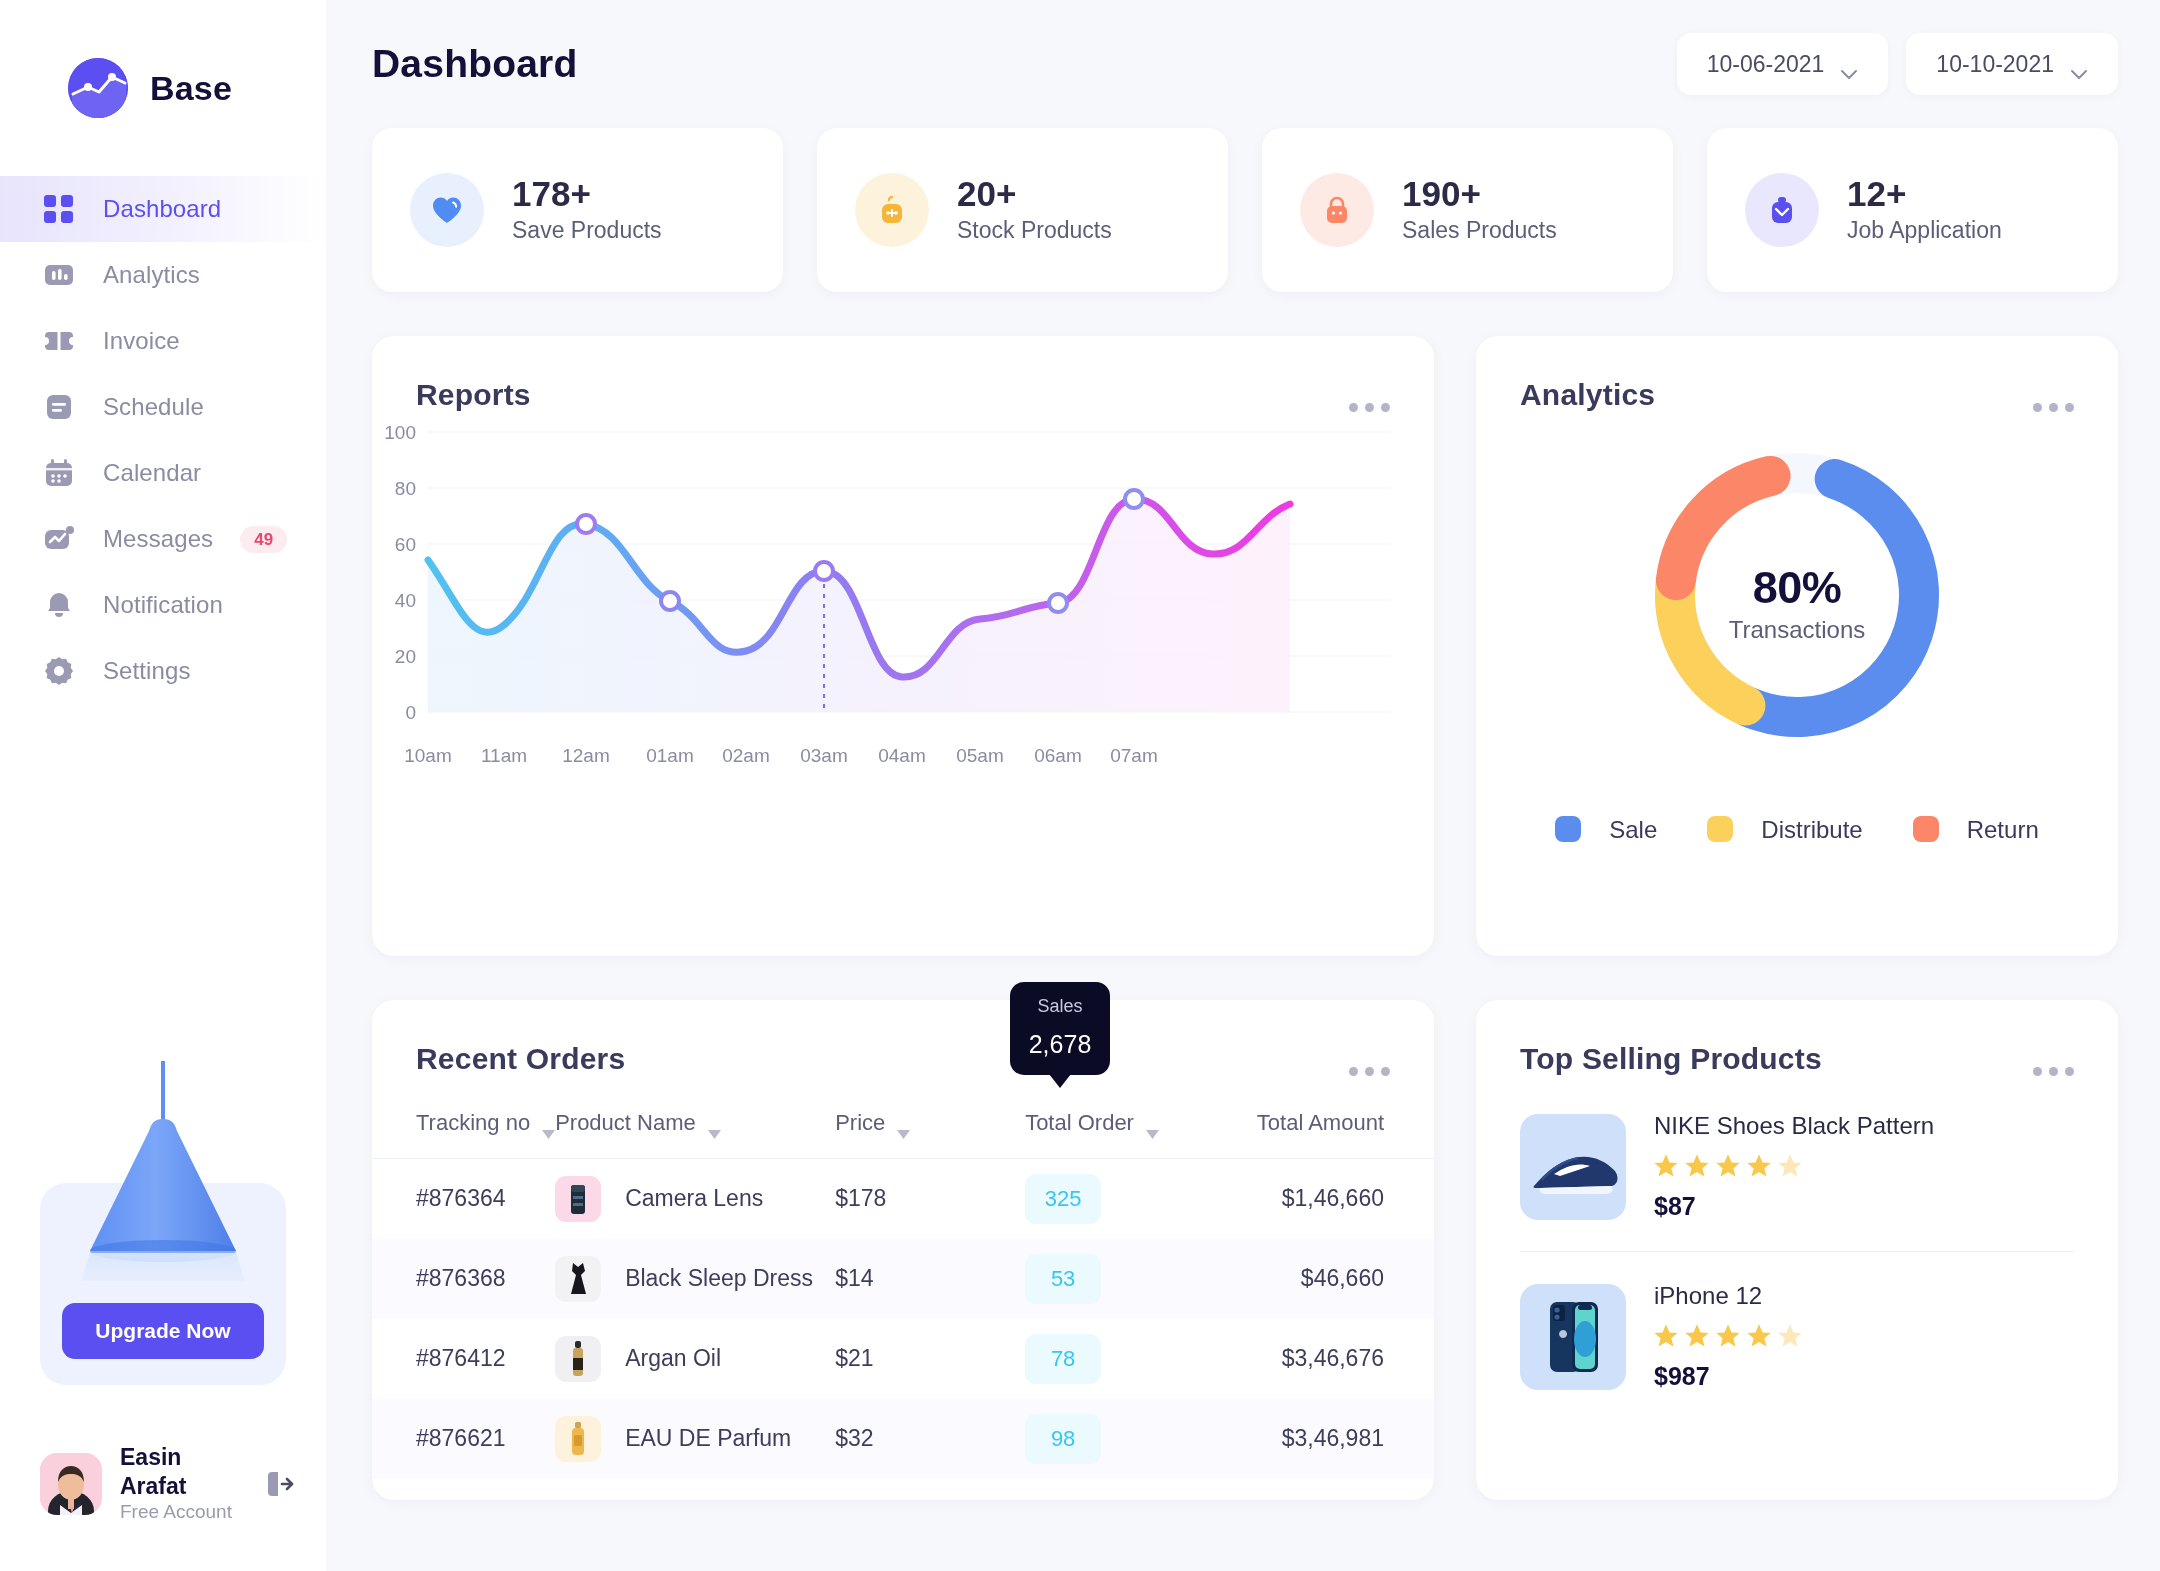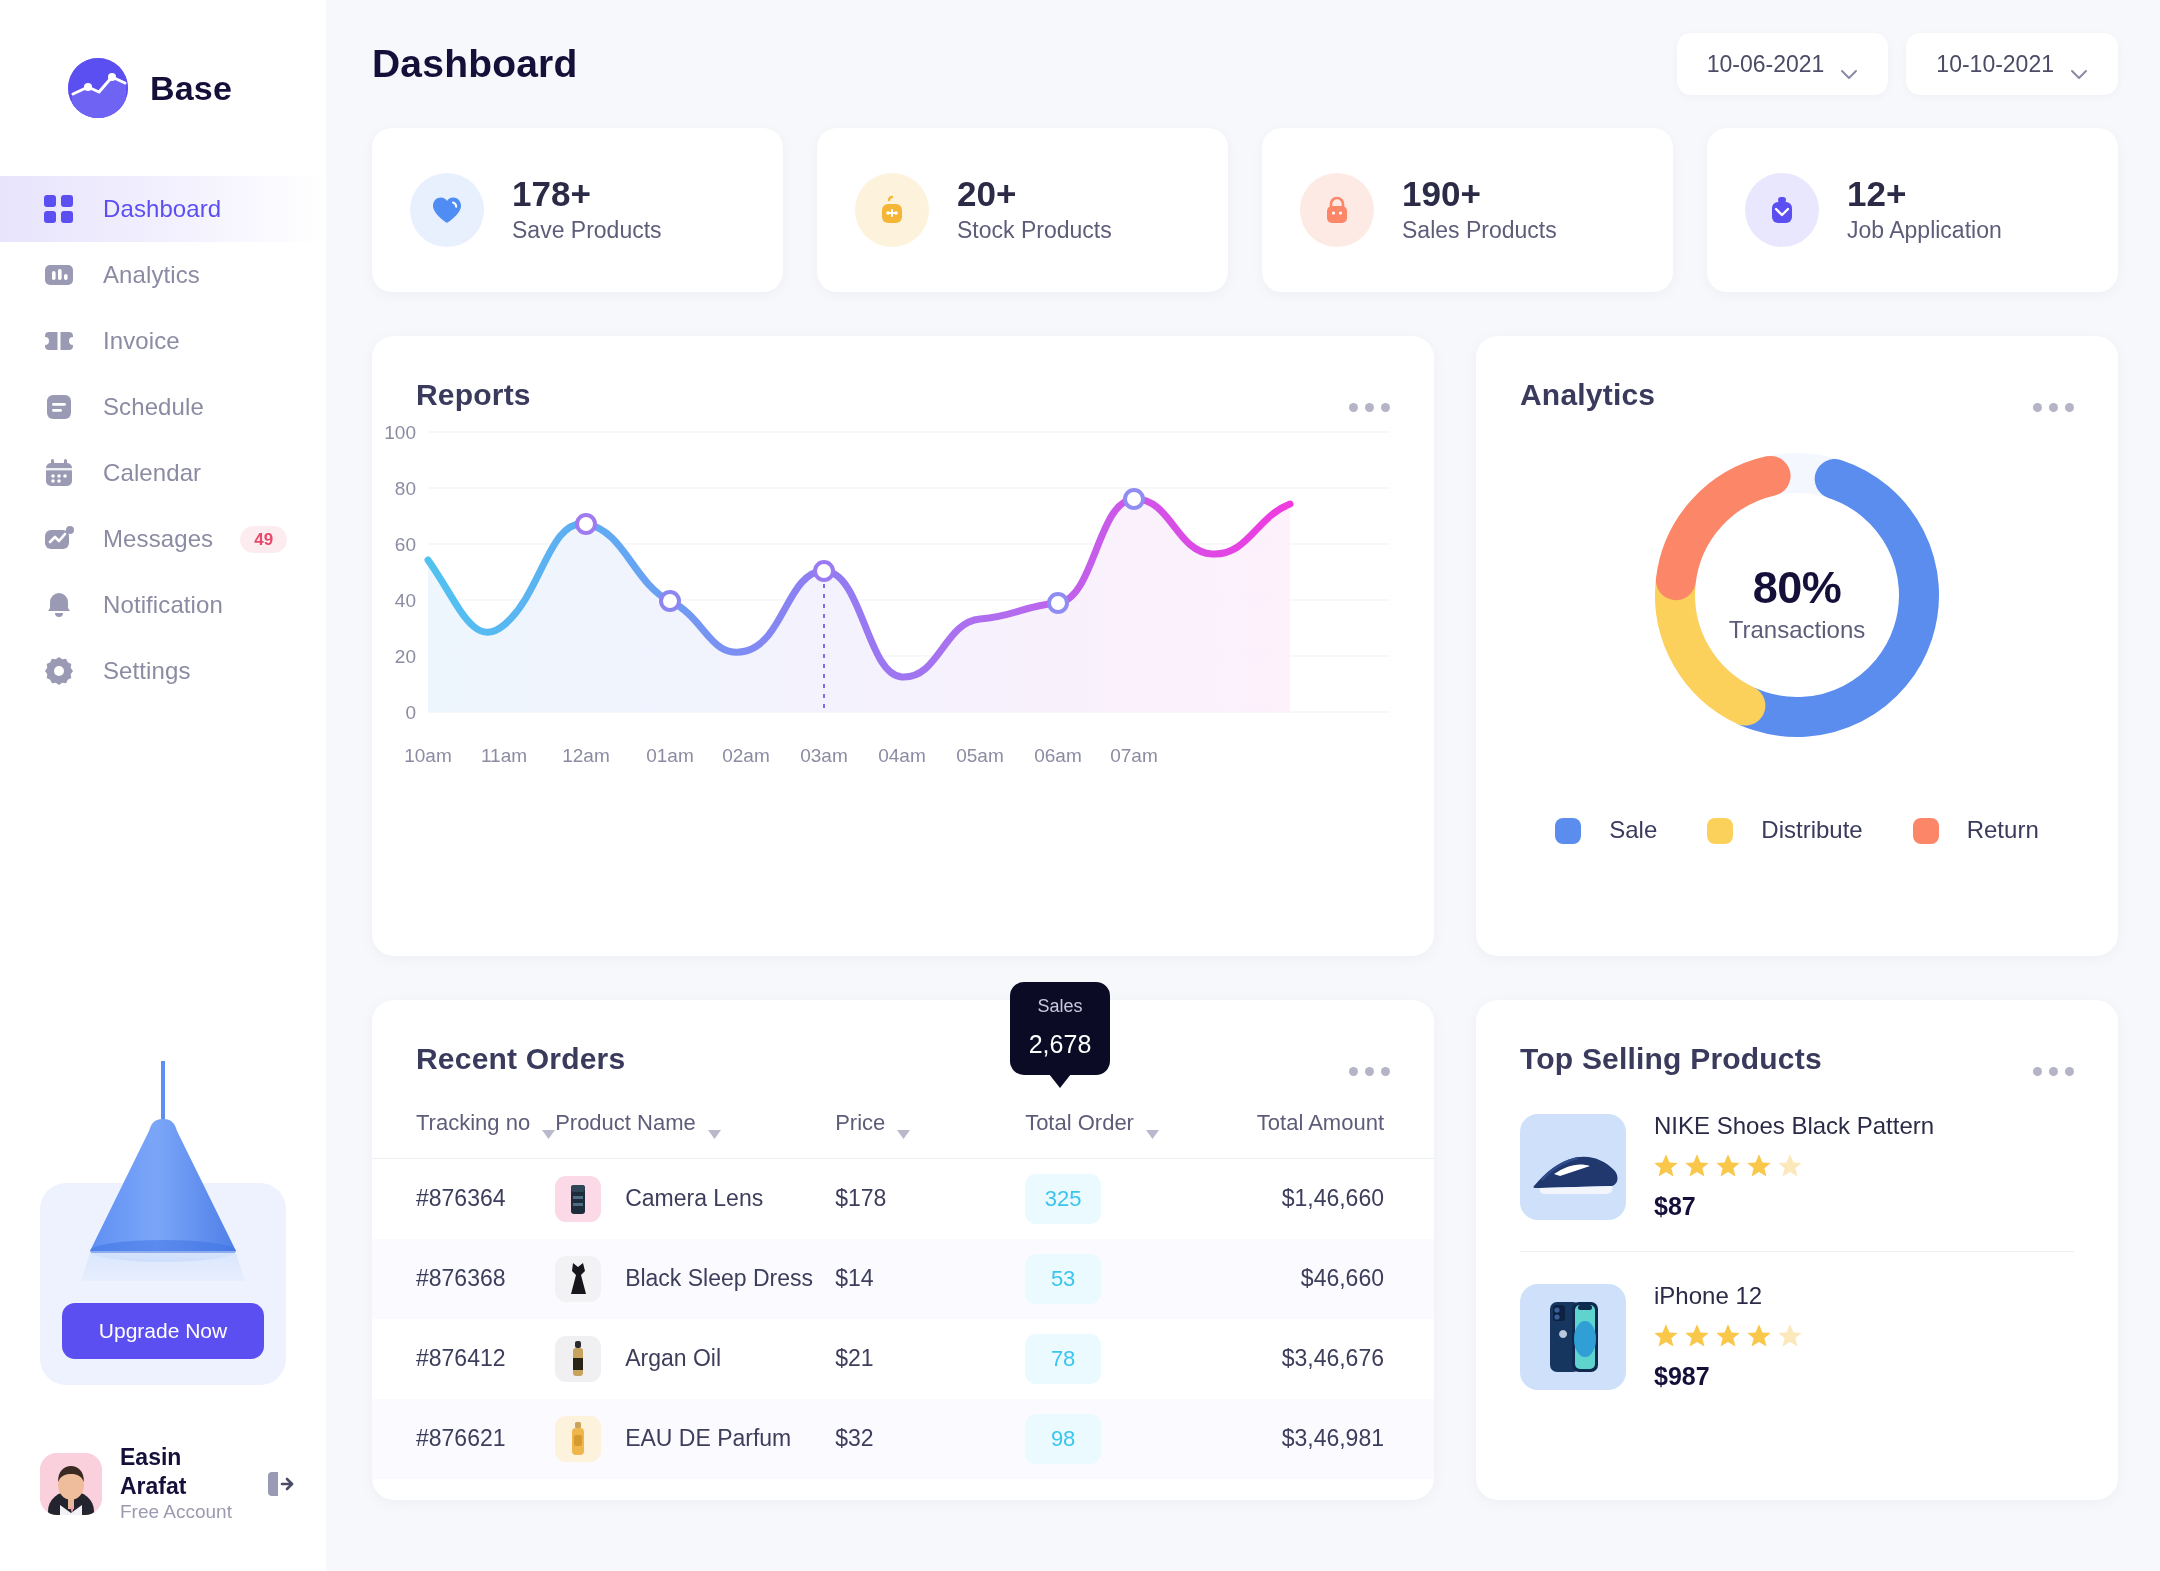--- a/index.html
+++ b/index.html
@@ -45,21 +45,21 @@
   
   .promo {
     margin: auto 40px 0 40px; width: 246px; height: 202px;
     background: #eef2fe; border-radius: 26px; position: relative;
     display: flex; align-items: flex-end; justify-content: center;
   }
   .promo-lamp { position: absolute; left: 0; right: 0; top: -122px; height: 220px; }
   .upgrade-btn {
     position: relative; z-index: 3; margin-bottom: 26px;
     background: #5c4ff1; color: #fff; border: none; border-radius: 13px;
-    font-family: inherit; font-size: 21px; font-weight: 400;
+    font-family: inherit; font-size: 21px; font-weight: 700;
     padding: 16px 30px; cursor: pointer; width: 202px;
   }
   .user-row {
     display: flex; align-items: center; gap: 18px;
     margin: 58px 0 46px 40px; padding-right: 30px;
   }
   .avatar {
     width: 62px; height: 62px; border-radius: 17px; flex: 0 0 62px;
     background: #fbd0dd; overflow: hidden; position: relative;
   }
@@ -130,21 +130,21 @@
 
   
   .donut-wrap { position: relative; height: 360px; margin-top: 18px; }
   .donut-wrap svg { display: block; margin: 0 auto; }
   .donut-center {
     position: absolute; left: 0; right: 0; top: 132px; text-align: center;
   }
   .donut-pct { font-size: 45px; font-weight: 700; color: #15103a; letter-spacing: -.5px; }
   .donut-sub { font-size: 24px; color: #5d5d7a; margin-top: 2px; }
   .legend { display: flex; justify-content: center; gap: 50px; margin-top: 26px; }
-  .legend-item { display: flex; align-items: flex-end; gap: 28px; cursor: pointer; }
+  .legend-item { display: flex; align-items: flex-start; gap: 28px; cursor: pointer; }
   .legend-swatch { width: 26px; height: 26px; border-radius: 8px; display: block; }
   .legend-label { font-size: 24px; color: #3a3a5c; }
 
   
   .tbl { width: 100%; border-collapse: collapse; margin-top: 34px; }
   .tbl th {
     font-size: 22px; font-weight: 400; color: #5d5d7a; text-align: left;
     padding: 0 0 22px 0; white-space: nowrap;
   }
   .th-inner { display: inline-flex; align-items: center; gap: 12px; }

